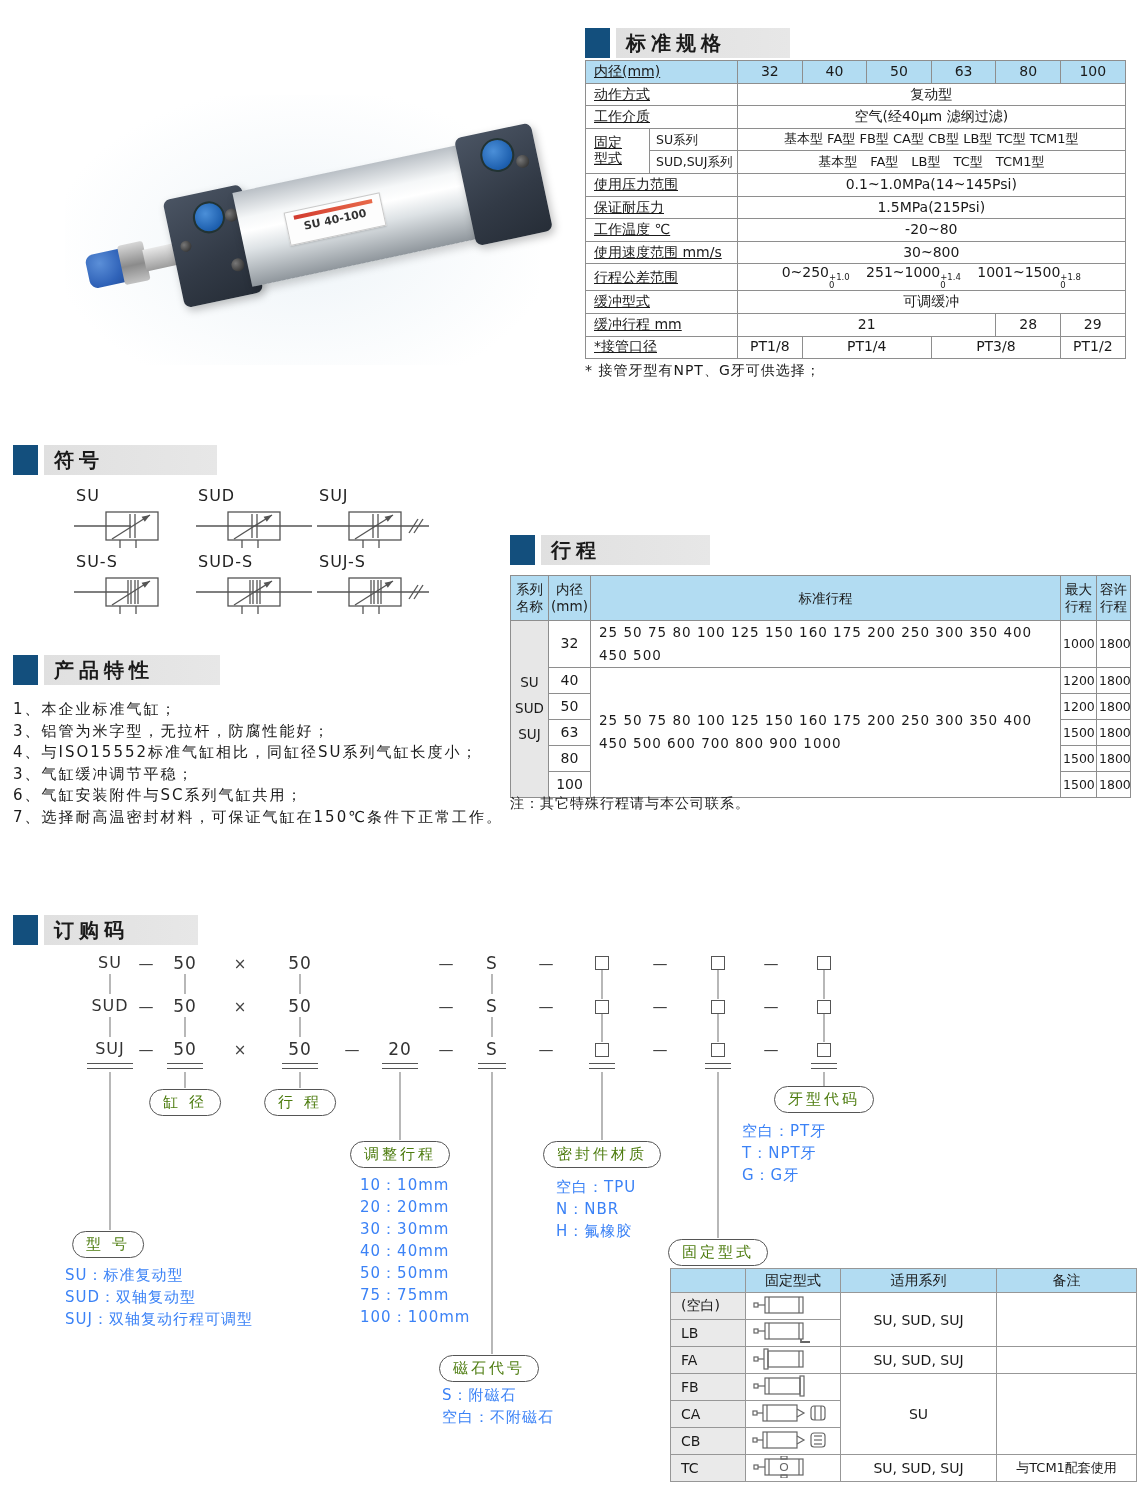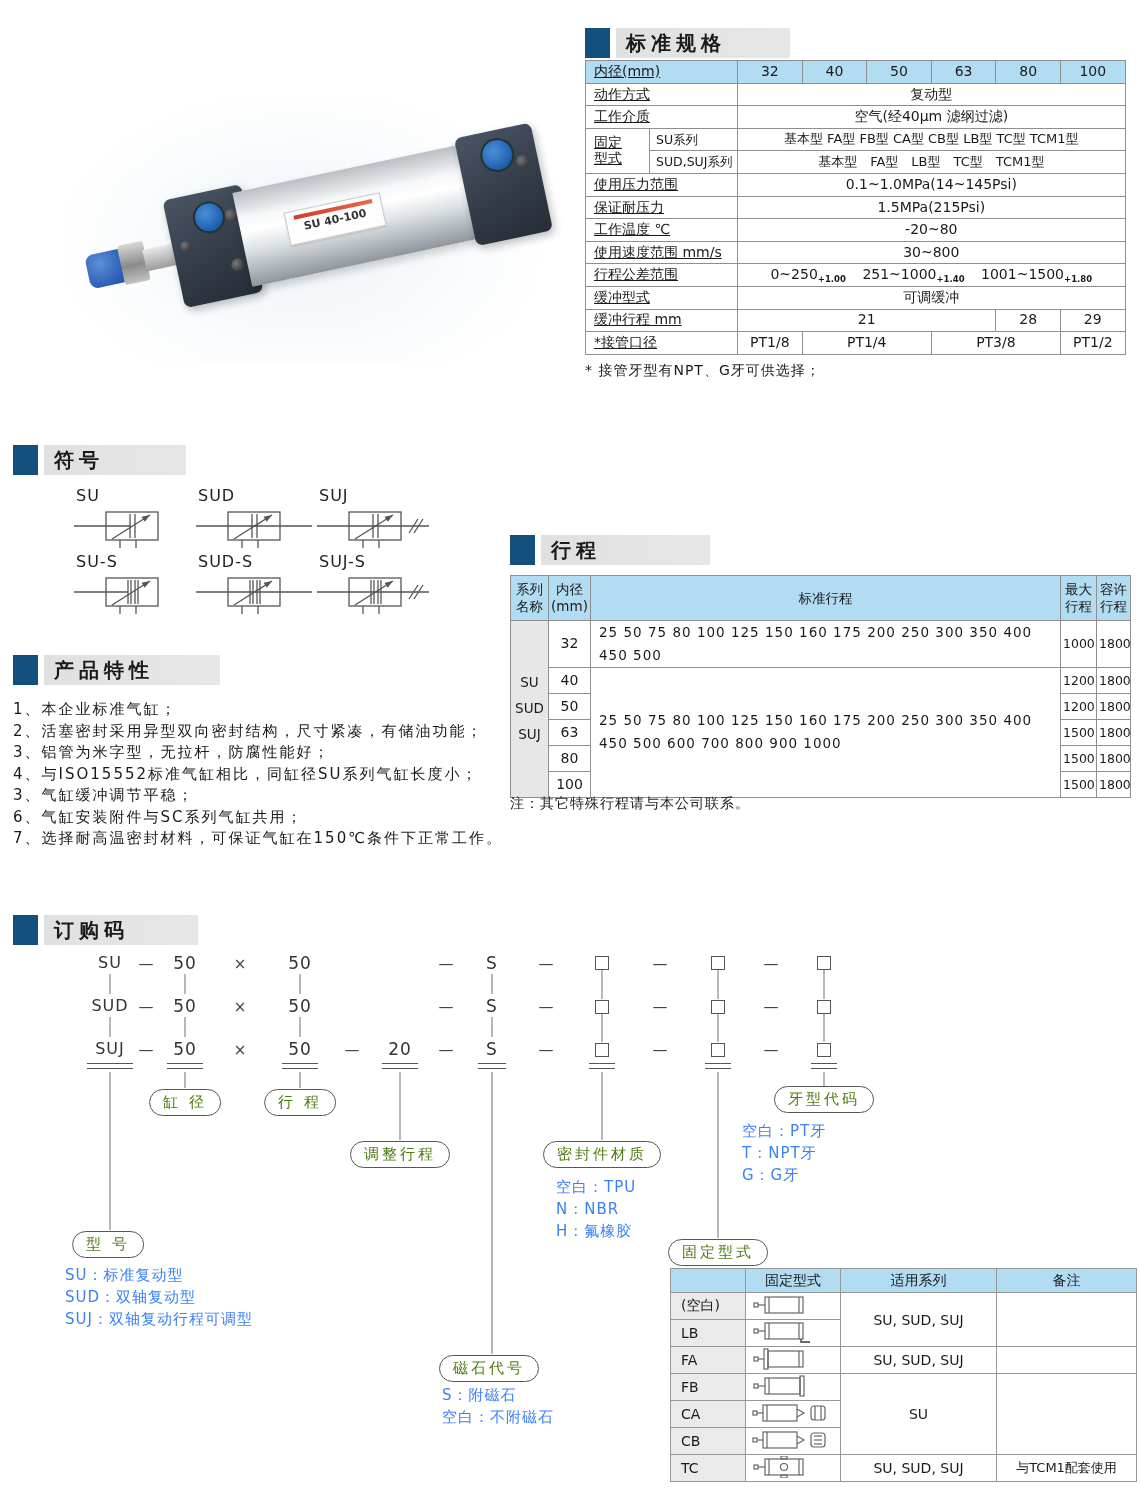--- a/index.html
+++ b/index.html
@@ -10,22 +10,22 @@
   .sec-head .sq{width:25px;height:30px;background:#134f7d;margin-right:6px;}
   .sec-head .bar{flex:1;background:linear-gradient(90deg,#e0e0e0,#e7e7e7);font-size:20px;font-weight:bold;
         line-height:30px;padding-left:10px;letter-spacing:5px;white-space:nowrap;}
   
   table.spec{position:absolute;left:585px;top:60px;width:540px;border-collapse:collapse;table-layout:fixed;font-size:14px;}
   .spec td{border:1px solid #8e8e8e;text-align:center;padding:1px 2px;height:19.6px;line-height:1.12;overflow:hidden;}
   .spec td.lbl{text-align:left;padding-left:8px;text-decoration:underline;}
   .spec td.sub{text-align:left;padding-left:6px;font-size:12.5px;}
   .spec .blue{background:#b2dcf2;}
   .spec .small{font-size:13px;letter-spacing:0;}
-  .ss{display:inline-flex;flex-direction:row;justify-content:center;font-size:8.5px;line-height:7.5px;
-      font-style:normal;vertical-align:-3px;text-align:left;font-weight:bold;}
+  .ss{display:inline-flex;flex-direction:column;justify-content:center;font-size:8.5px;line-height:7.5px;
+      font-style:normal;vertical-align:-3px;text-align:left;}
   .ss i{font-style:normal;}
   .tolg{margin:0 6px;white-space:nowrap;}
   .footnote{position:absolute;left:585px;top:362px;font-size:14px;letter-spacing:1px;}
   
   .sym{position:absolute;width:132px;}
   .sym .sym-label{font-size:16px;color:#222;letter-spacing:1px;padding-left:4px;}
   
   table.stroke{position:absolute;left:510px;top:575px;width:620px;border-collapse:collapse;table-layout:fixed;font-size:14px;}
   .stroke td{border:1px solid #8e8e8e;text-align:center;padding:0 2px;line-height:1.25;}
   .stroke .th{background:#b2dcf2;white-space:pre-line;height:44px;font-size:13.5px;}
@@ -191,21 +191,21 @@
       <td class="lbl" colspan="2">*接管口径</td>
       <td>PT1/8</td>
       <td colspan="2">PT1/4</td>
       <td colspan="2">PT3/8</td>
       <td>PT1/2</td>
     </tr>
   </tbody>
     </table>
   <div class="footnote">* 接管牙型有NPT、G牙可供选择；</div>
 
-  <div class="sec-head" style="left:13px;top:445px;width:173px;">
+  <div class="sec-head" style="left:13px;top:445px;width:204px;">
     <span class="sq"></span>
     <span class="bar">符号</span>
   </div>
 
   <div class="sym" style="left:72px;top:486px;">
     <div class="sym-label">SU</div>
     <svg width="122" height="48" viewBox="0 0 122 48">
       <g stroke="#555" stroke-width="1.3" fill="none">
         <rect x="34" y="7" width="52" height="28"></rect>
           <line x1="2" y1="21" x2="59" y2="21"></line>
@@ -368,21 +368,20 @@
   </tbody>
     </table>
   <div class="tblnote">注：其它特殊行程请与本公司联系。</div>
 
   <div class="sec-head" style="left:13px;top:655px;width:207px;">
     <span class="sq"></span>
     <span class="bar">产品特性</span>
   </div>
   <div class="features">
     <div>1、本企业标准气缸；</div>
-    <div>2、活塞密封采用异型双向密封结构，尺寸紧凑，有储油功能；</div>
     <div>3、铝管为米字型，无拉杆，防腐性能好；</div>
     <div>4、与ISO15552标准气缸相比，同缸径SU系列气缸长度小；</div>
     <div>3、气缸缓冲调节平稳；</div>
     <div>6、气缸安装附件与SC系列气缸共用；</div>
     <div>7、选择耐高温密封材料，可保证气缸在150℃条件下正常工作。</div>
   </div>
 
   <div class="sec-head" style="left:13px;top:915px;width:185px;">
     <span class="sq"></span>
     <span class="bar">订购码</span>
@@ -475,20 +474,29 @@
     <span class="pill" style="left:602px;top:191px;">密封件材质</span>
     <span class="pill" style="left:108px;top:281px;">型 号</span>
     <span class="pill" style="left:718px;top:289px;">固定型式</span>
     <span class="pill" style="left:489px;top:405px;">磁石代号</span>
 
     <div class="oc-list" style="left:742px;top:170px;">
       <div>空白：PT牙</div>
       <div>T：NPT牙</div>
       <div>G：G牙</div>
     </div>
+    <div class="oc-list" style="left:360px;top:224px;">
+      <div>10：10mm</div>
+      <div>20：20mm</div>
+      <div>30：30mm</div>
+      <div>40：40mm</div>
+      <div>50：50mm</div>
+      <div>75：75mm</div>
+      <div>100：100mm</div>
+    </div>
     <div class="oc-list" style="left:556px;top:226px;">
       <div>空白：TPU</div>
       <div>N：NBR</div>
       <div>H：氟橡胶</div>
     </div>
     <div class="oc-list" style="left:65px;top:314px;">
       <div>SU：标准复动型</div>
       <div>SUD：双轴复动型</div>
       <div>SUJ：双轴复动行程可调型</div>
     </div>

